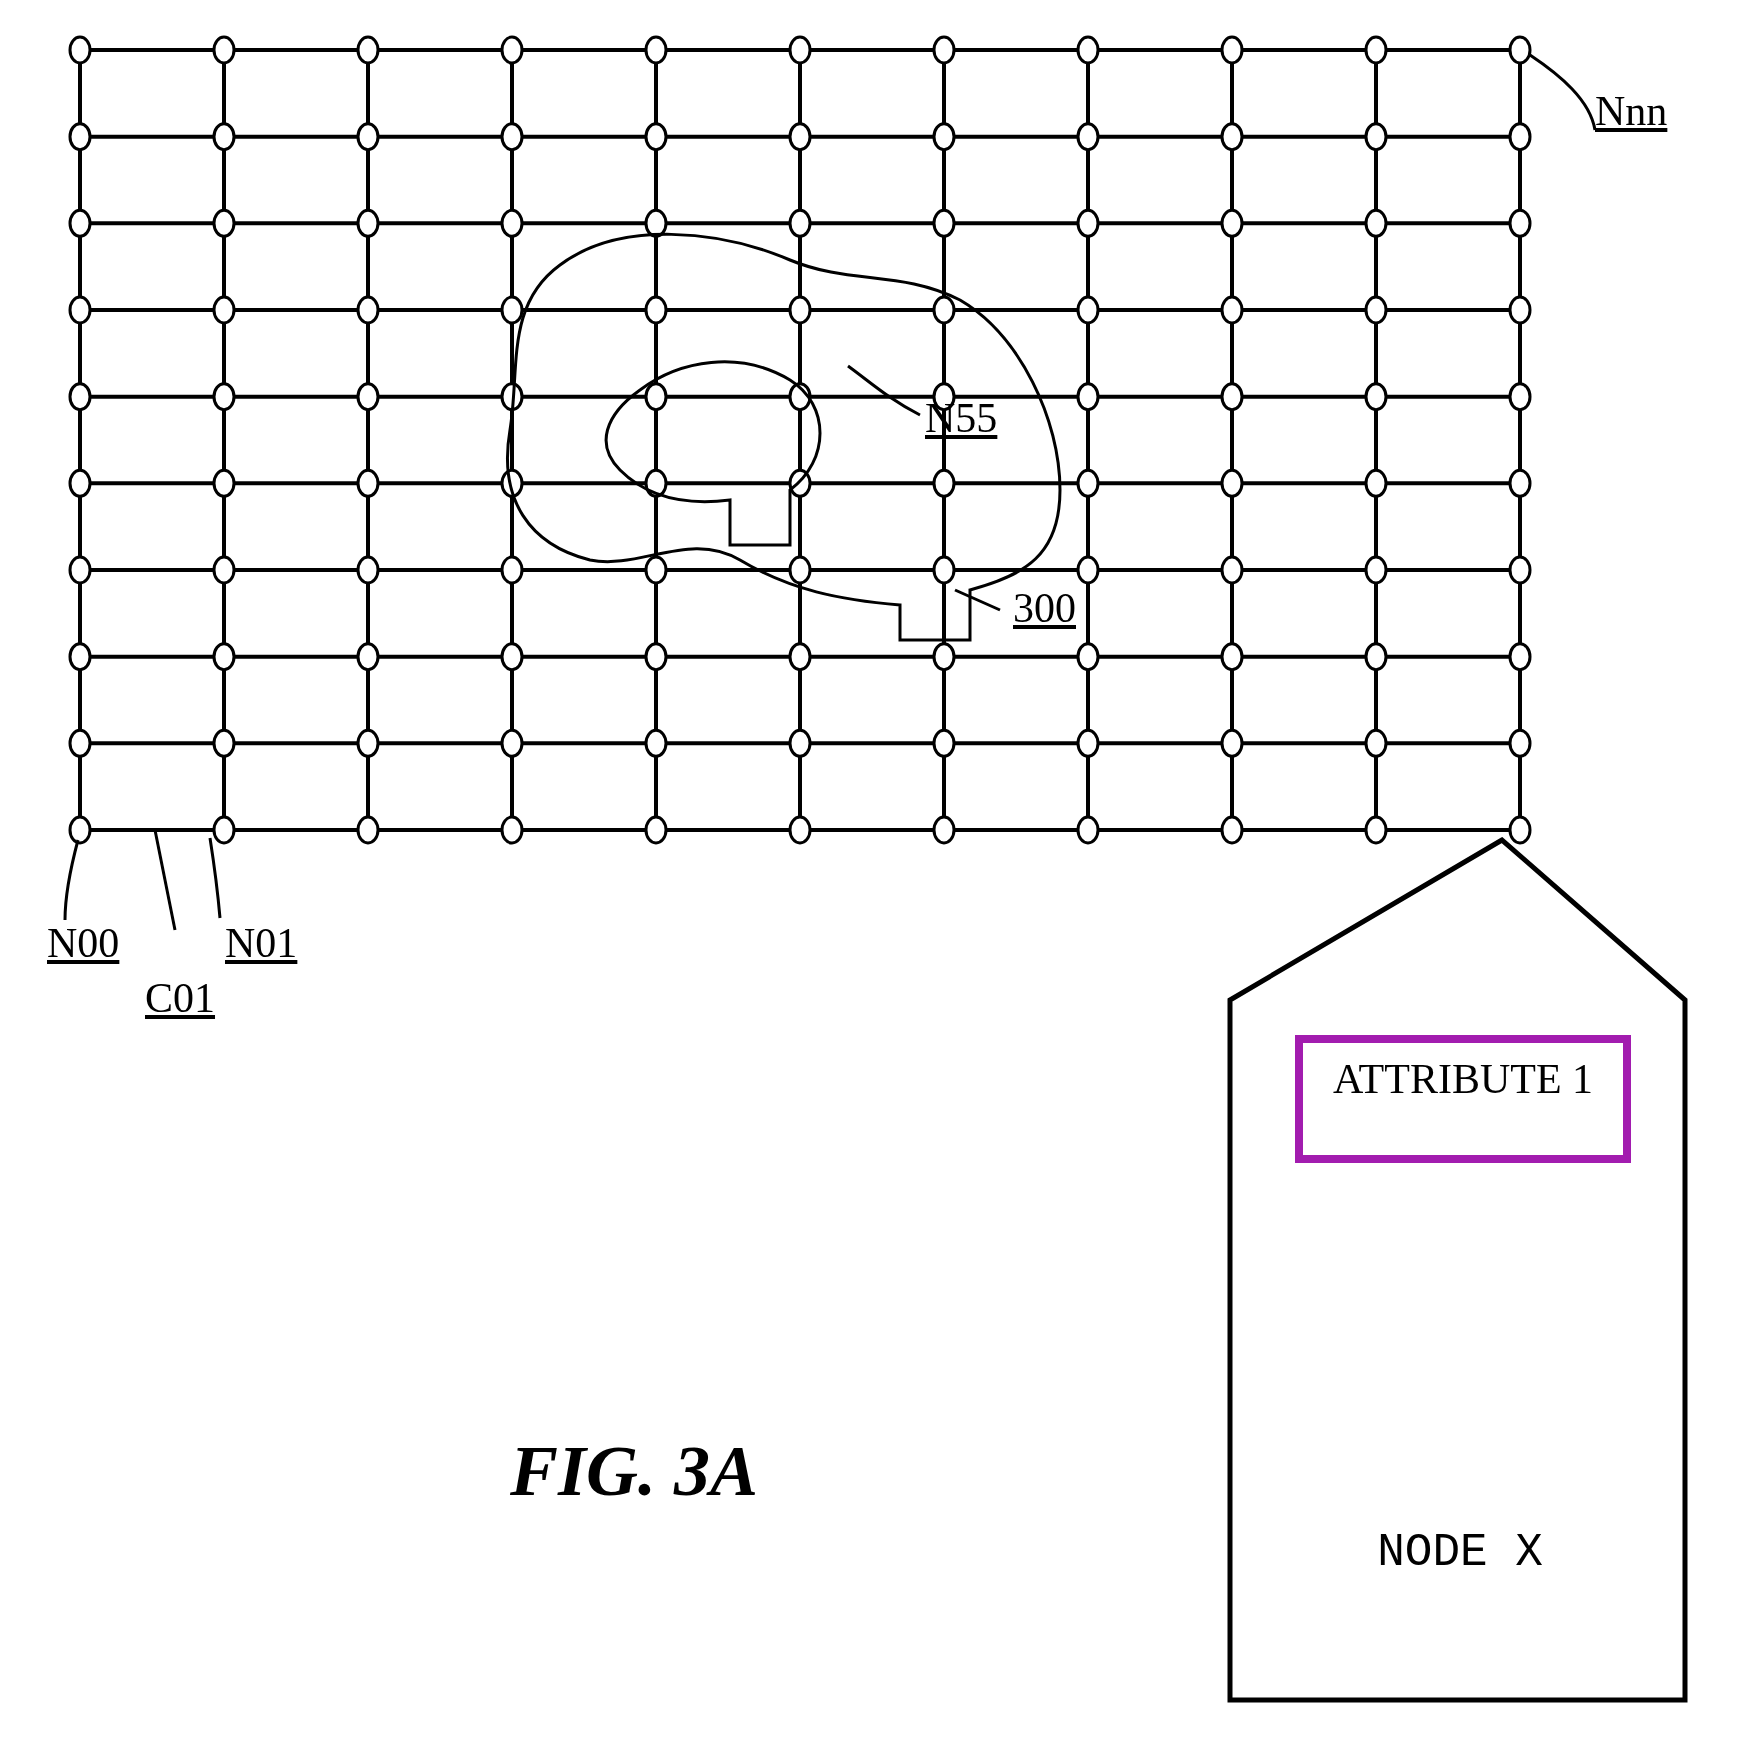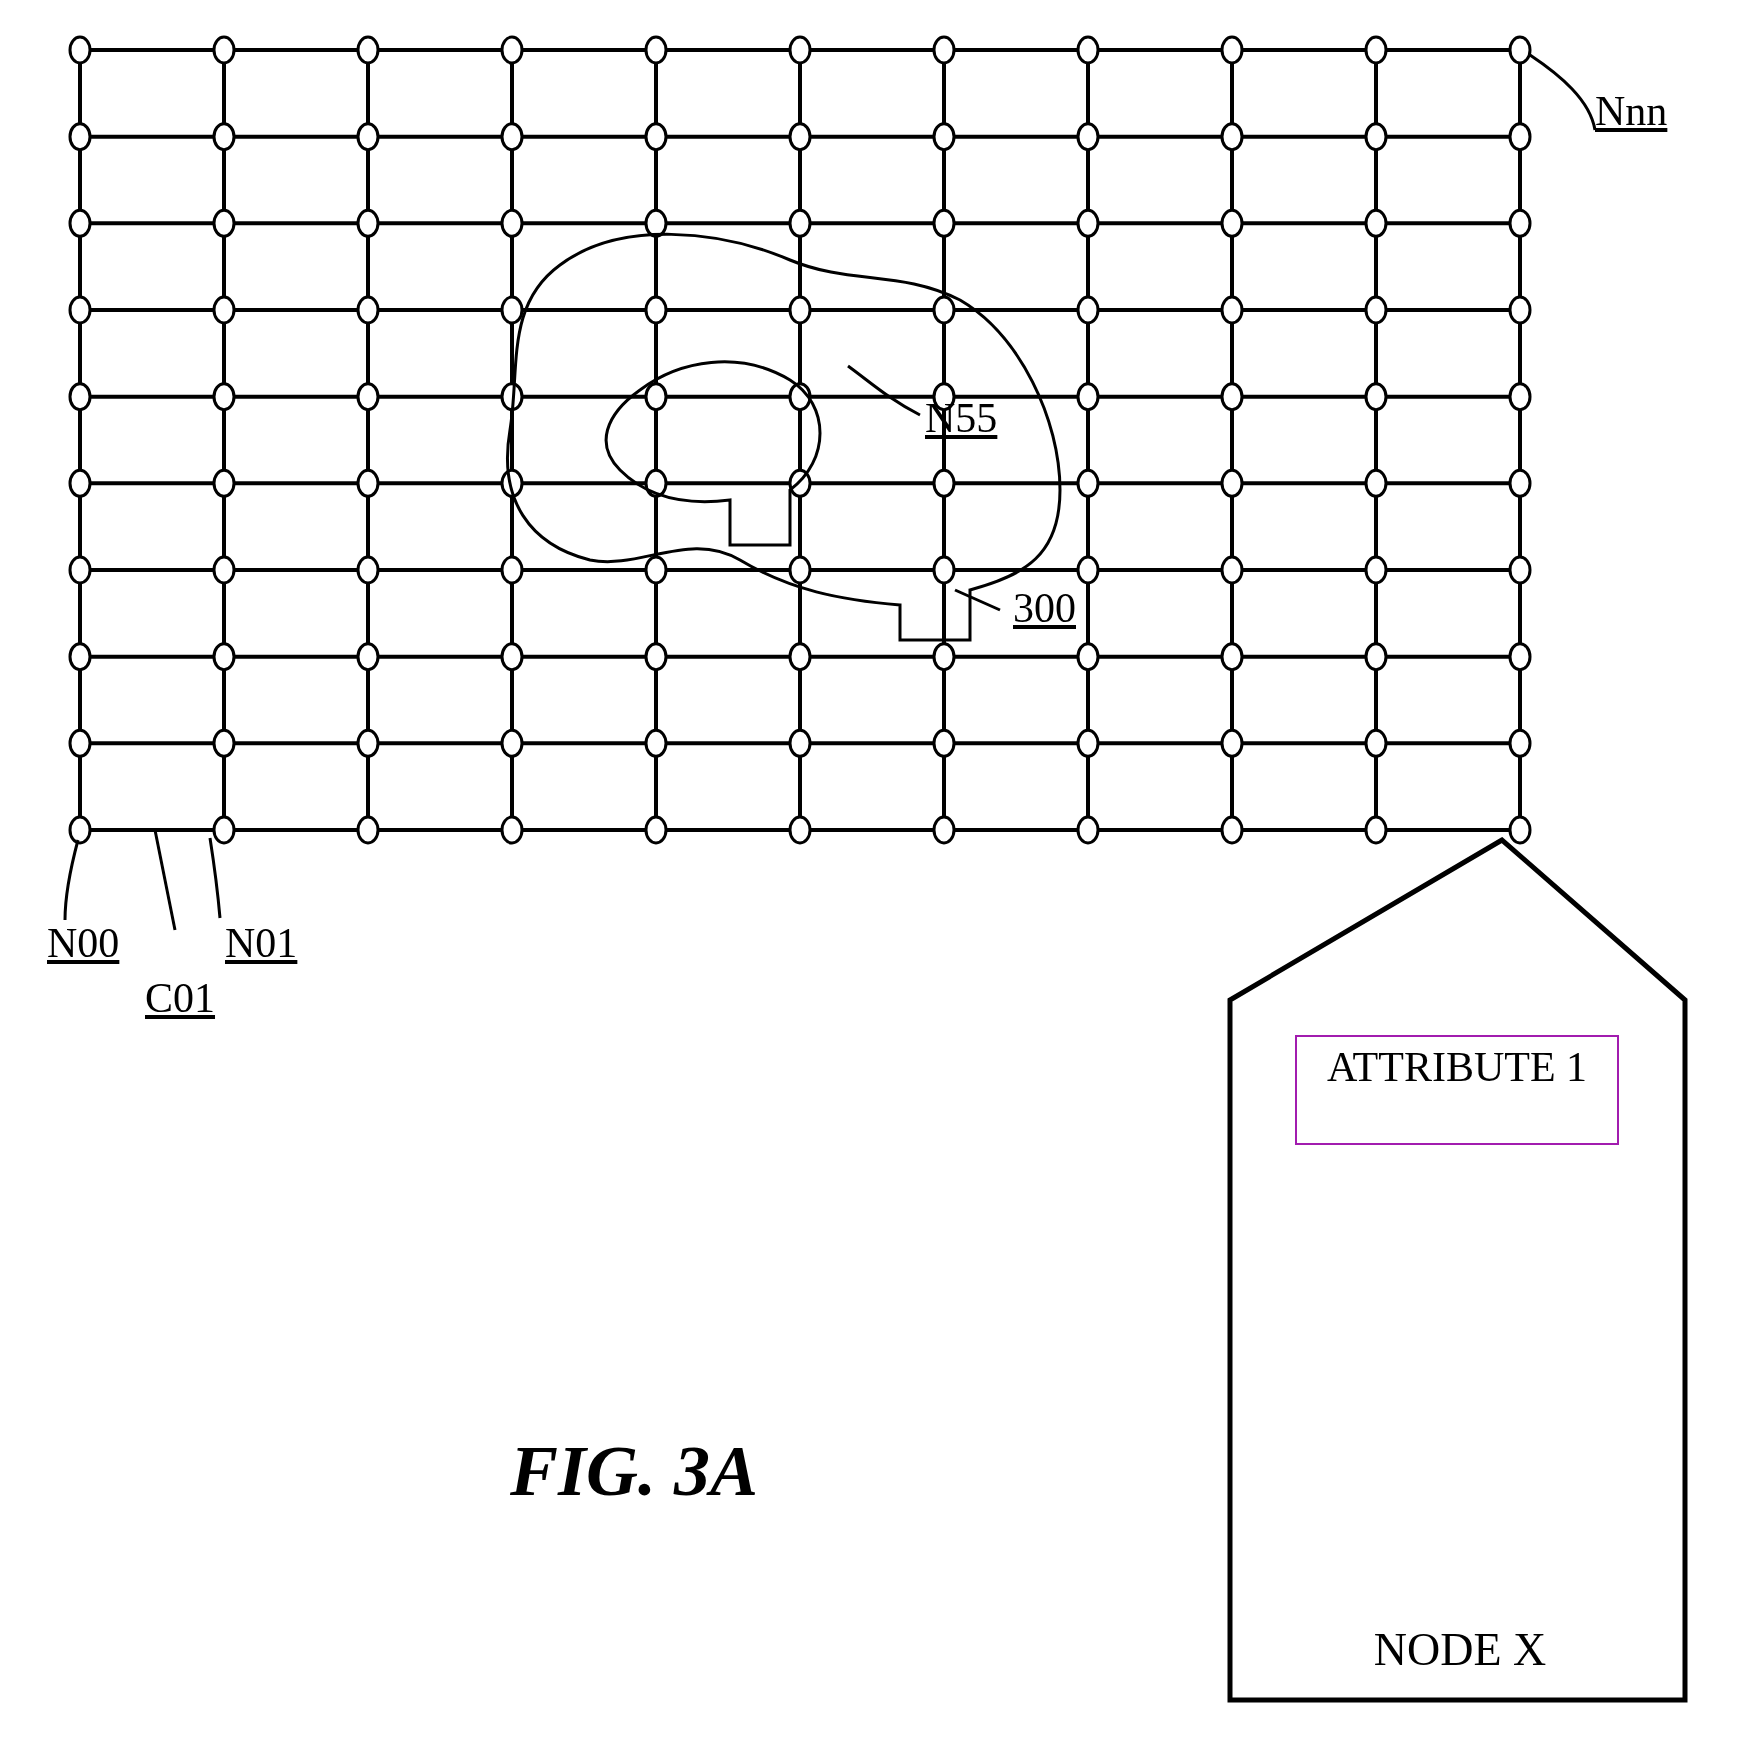--- a/index.html
+++ b/index.html
@@ -27,25 +27,25 @@
     text-decoration: underline;
   }
   .fig-title {
     position: absolute;
     font-style: italic;
     font-weight: bold;
     font-size: 72px;
   }
   .attr-box {
     position: absolute;
-    border: 2px solid #a21caf;
+    border: 8px solid #a21caf;
     text-align: center;
     font-size: 42px;
     line-height: 1.15;
-    padding-top: 6px;
+    padding-top: 12px;
   }
   .node-x {
     position: absolute;
     text-align: center;
     font-size: 46px;
     line-height: 1.2;
     width: 340px;
   }
 </style>
 </head>
@@ -231,18 +231,18 @@
   <div class="label" style="left:1595px; top:88px;">Nnn</div>
   <div class="label" style="left:925px; top:395px;">N55</div>
   <div class="label" style="left:1005px; top:585px;margin-left:8px;">300</div>
   <div class="label" style="left:47px; top:920px;">N00</div>
   <div class="label" style="left:225px; top:920px;">N01</div>
   <div class="label" style="left:145px; top:975px;">C01</div>
 
   <div class="attr-box" style="left:1295px; top:1035px; width:320px; height:100px;">ATTRIBUTE
 1</div>
 
-  <div class="node-x" style="left:1290px; top:1622px;">NODE
+  <div class="node-x" style="left:1290px; top:1526px;font-family:Liberation Mono, monospace;">NODE
 X</div>
 
   <div class="fig-title" style="left:510px; top:1430px;text-align:center;">FIG. 3A</div>
 
 </div>
 
 </body></html>

